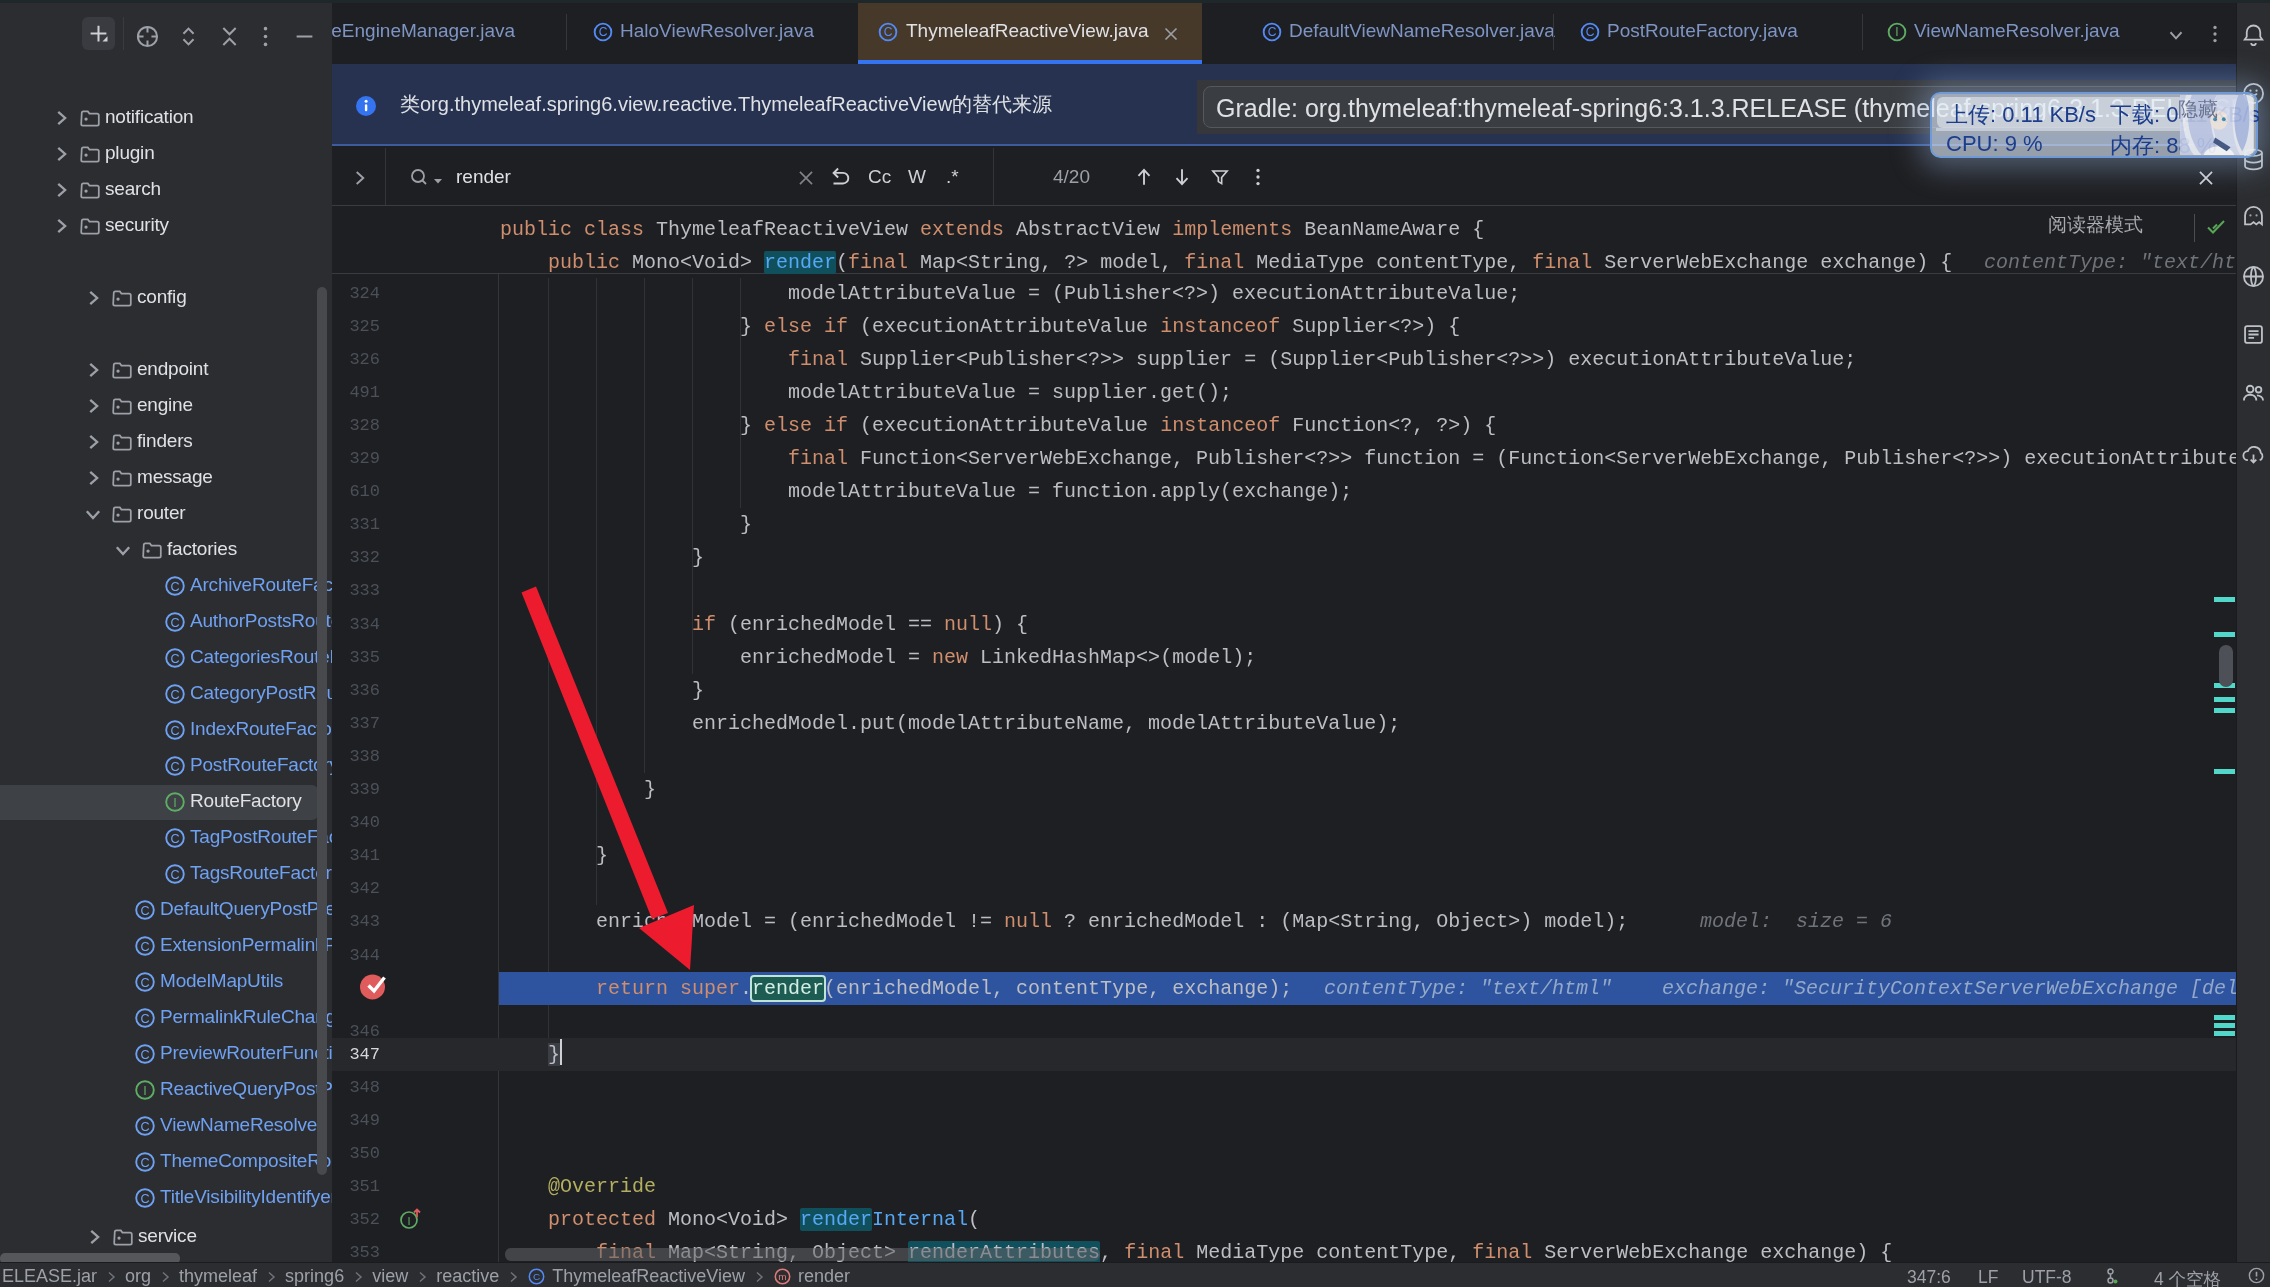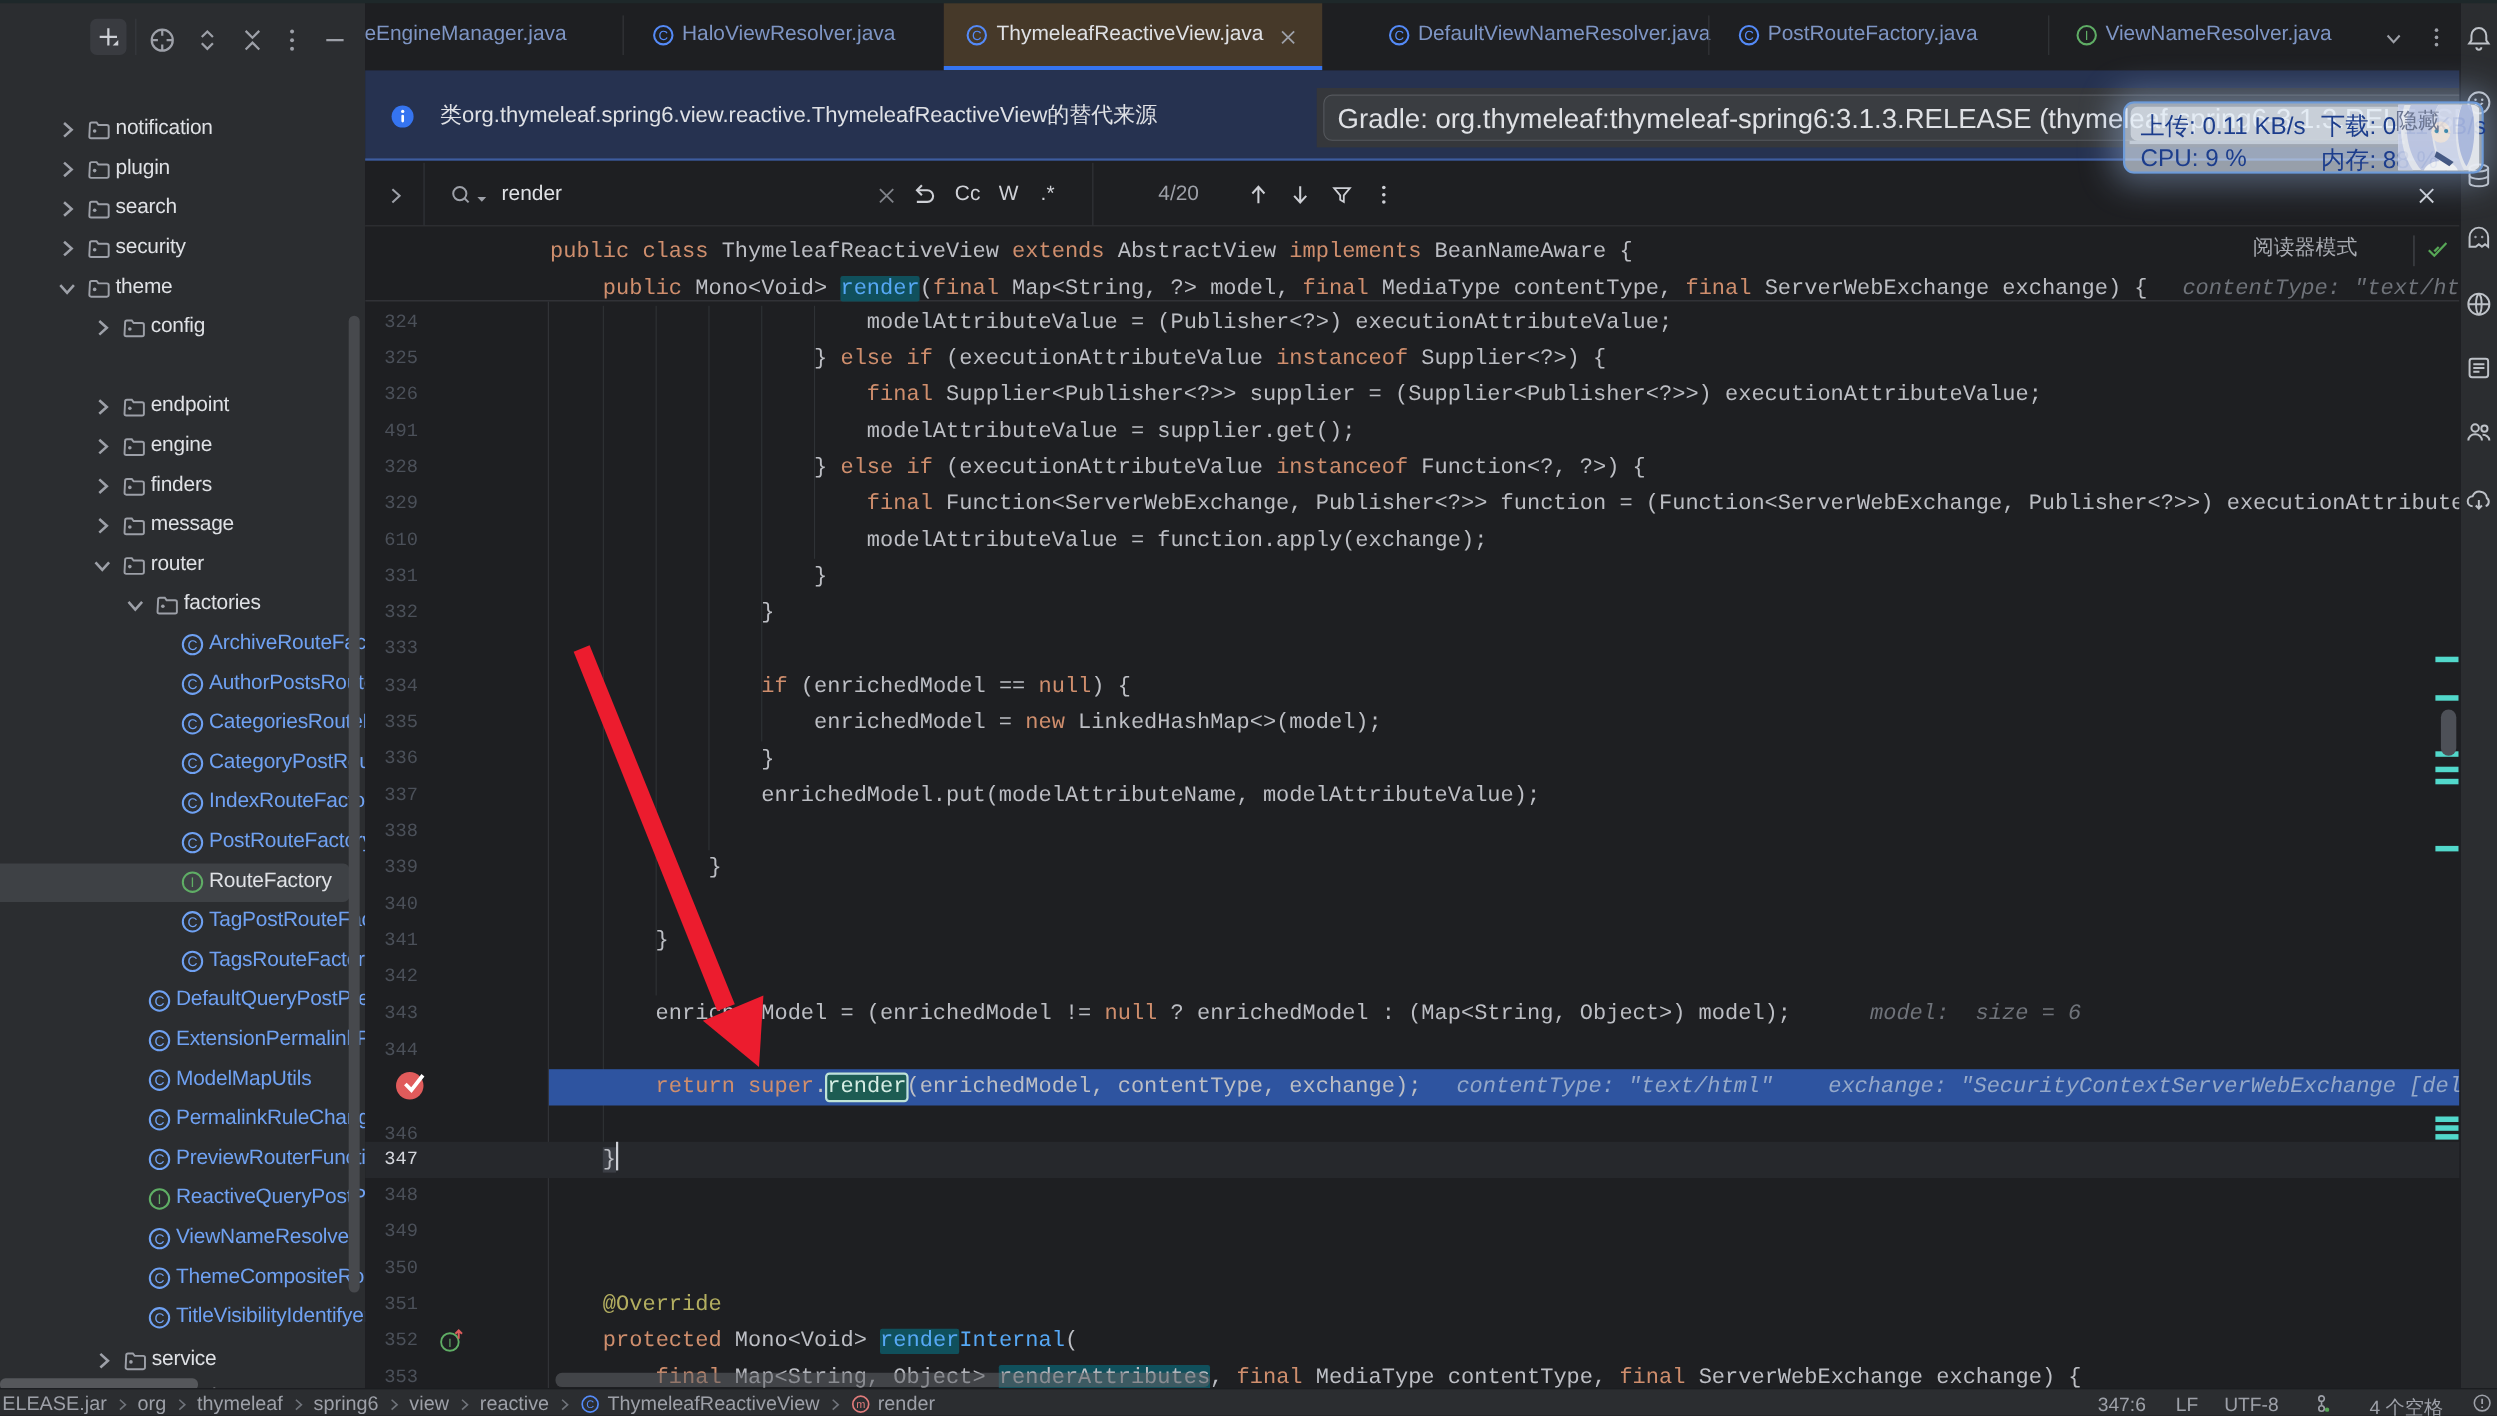--- a/index.html
+++ b/index.html
@@ -117,30 +117,20 @@
     </div>
 <div class="trow" style="top:208px">
       <span class="chw" style="left:50px"><svg class="ch" viewBox="0 0 16 16">
           <path d="M6 3.5 L11 8 L6 12.5" fill="none" stroke="#9DA0A8" stroke-width="1.7"></path>
         </svg></span>
       <span class="fiw" style="left:79px"><svg class="fi" viewBox="0 0 20 20">
           <path d="M2.5 5.5 a1.5 1.5 0 0 1 1.5 -1.5 h4 l1.5 2 h7 a1.5 1.5 0 0 1 1.5 1.5 v8 a1.5 1.5 0 0 1 -1.5 1.5 h-13 a1.5 1.5 0 0 1 -1.5 -1.5 z" fill="none" stroke="#9DA0A8" stroke-width="1.6"></path>
           <circle cx="6.4" cy="11" r="1.5" fill="#9DA0A8"></circle>
         </svg></span>
       <span class="tl" style="left:105px;color:#DFE1E5">security</span>
-    </div>
-<div class="trow" style="top:244px">
-      <span class="chw" style="left:50px"><svg class="ch" viewBox="0 0 16 16">
-          <path d="M3.5 6 L8 11 L12.5 6" fill="none" stroke="#9DA0A8" stroke-width="1.7"></path>
-        </svg></span>
-      <span class="fiw" style="left:79px"><svg class="fi" viewBox="0 0 20 20">
-          <path d="M2.5 5.5 a1.5 1.5 0 0 1 1.5 -1.5 h4 l1.5 2 h7 a1.5 1.5 0 0 1 1.5 1.5 v8 a1.5 1.5 0 0 1 -1.5 1.5 h-13 a1.5 1.5 0 0 1 -1.5 -1.5 z" fill="none" stroke="#9DA0A8" stroke-width="1.6"></path>
-          <circle cx="6.4" cy="11" r="1.5" fill="#9DA0A8"></circle>
-        </svg></span>
-      <span class="tl" style="left:105px;color:#DFE1E5">theme</span>
     </div>
 <div class="trow" style="top:280px">
       <span class="chw" style="left:82px"><svg class="ch" viewBox="0 0 16 16">
           <path d="M6 3.5 L11 8 L6 12.5" fill="none" stroke="#9DA0A8" stroke-width="1.7"></path>
         </svg></span>
       <span class="fiw" style="left:111px"><svg class="fi" viewBox="0 0 20 20">
           <path d="M2.5 5.5 a1.5 1.5 0 0 1 1.5 -1.5 h4 l1.5 2 h7 a1.5 1.5 0 0 1 1.5 1.5 v8 a1.5 1.5 0 0 1 -1.5 1.5 h-13 a1.5 1.5 0 0 1 -1.5 -1.5 z" fill="none" stroke="#9DA0A8" stroke-width="1.6"></path>
           <circle cx="6.4" cy="11" r="1.5" fill="#9DA0A8"></circle>
         </svg></span>
       <span class="tl" style="left:137px;color:#DFE1E5">config</span>

